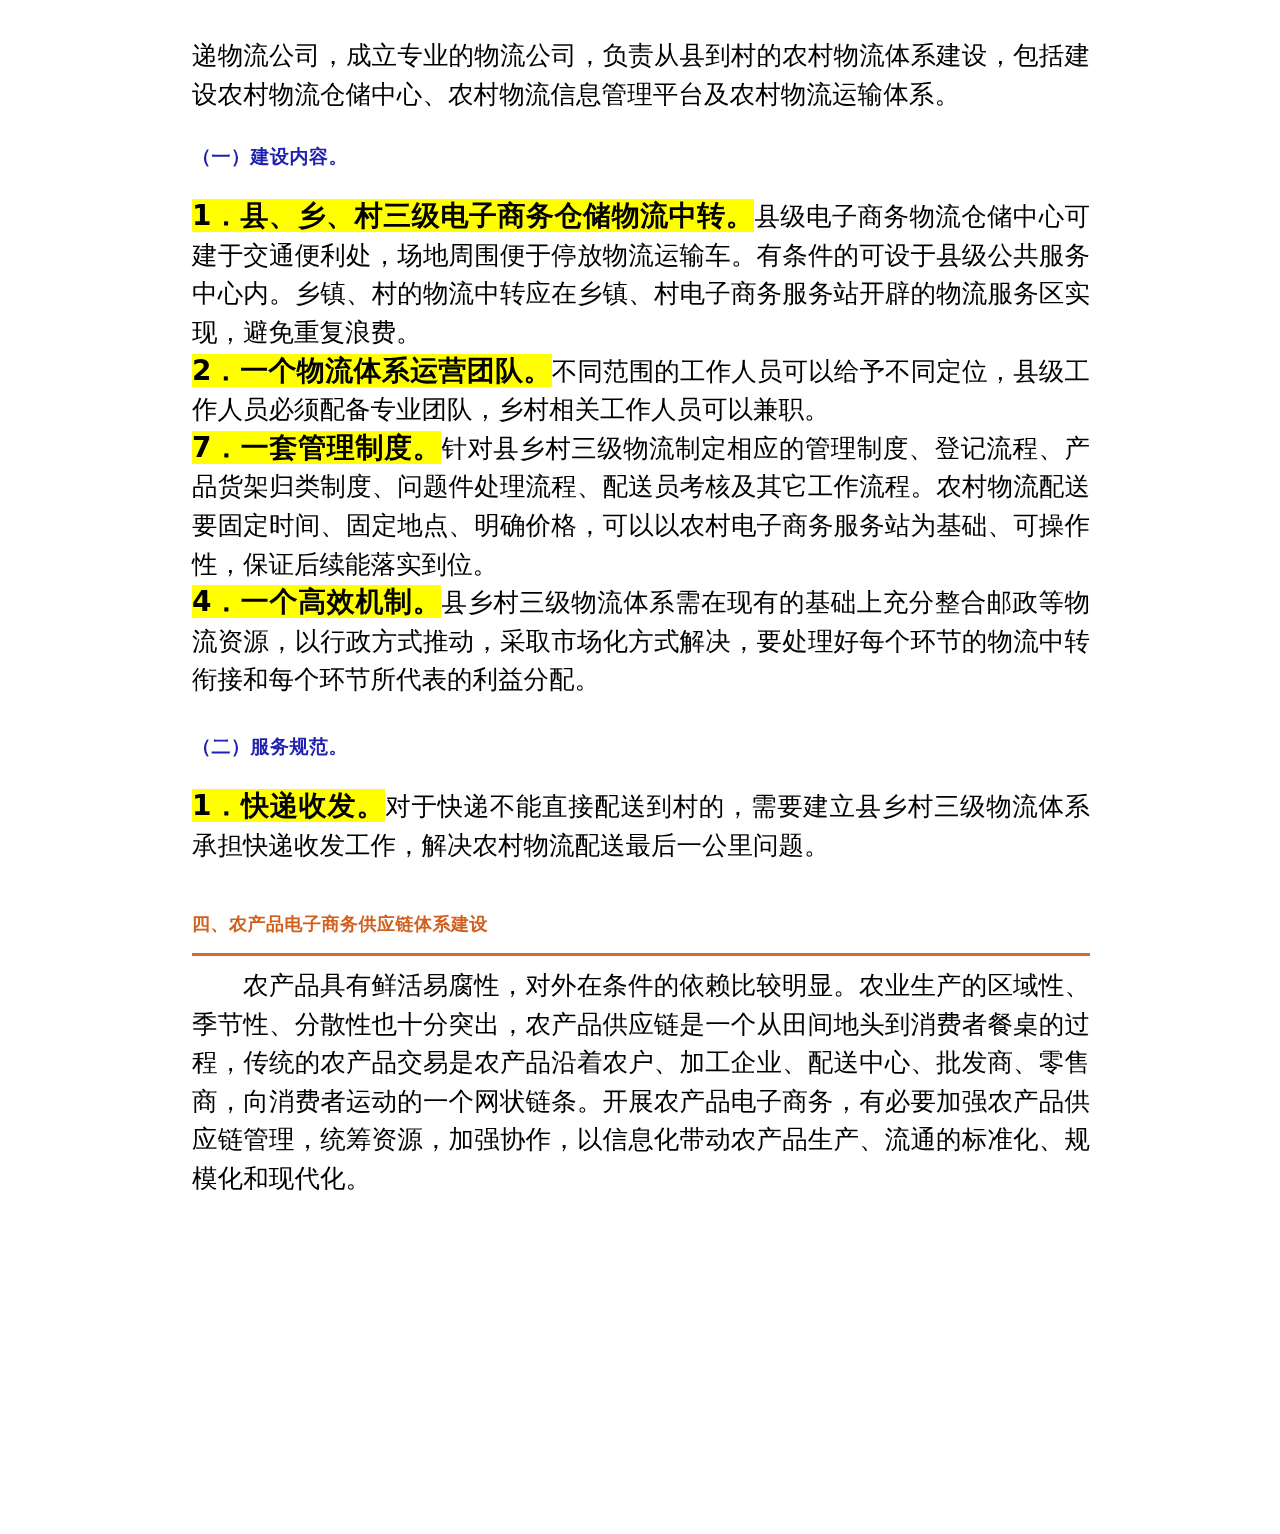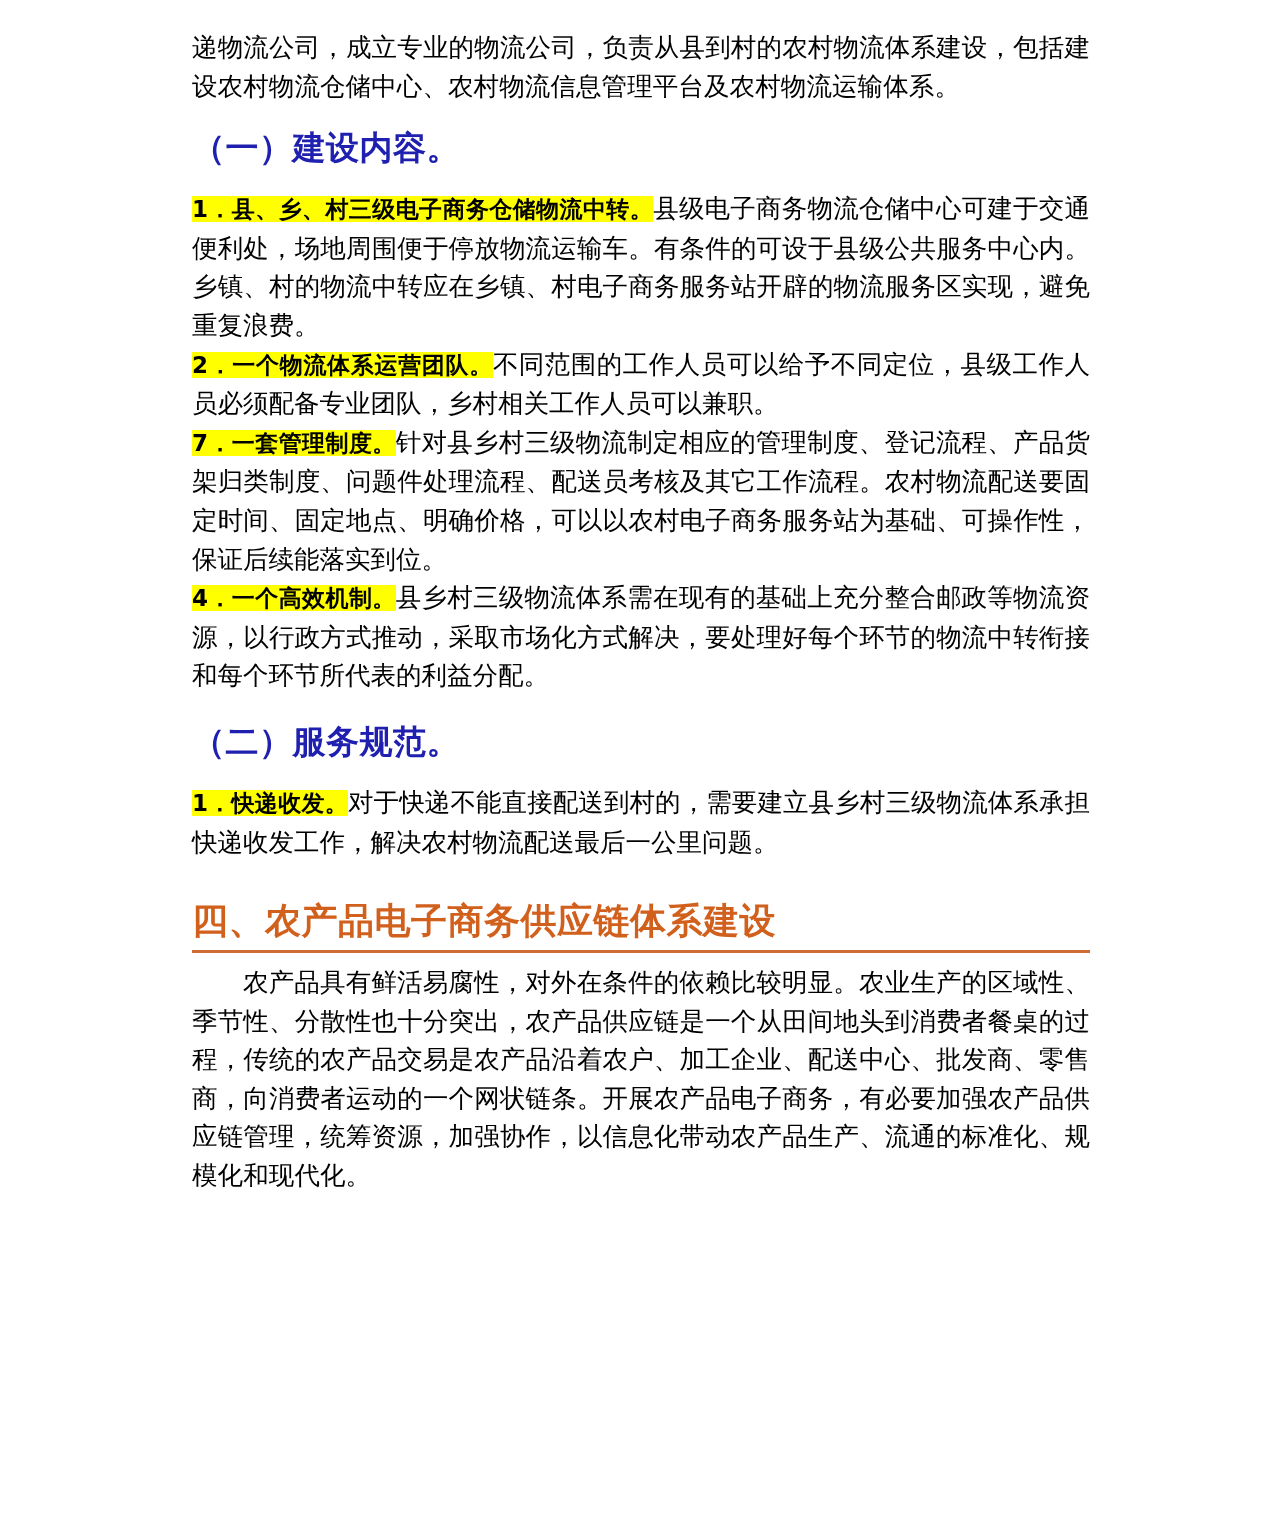--- a/index.html
+++ b/index.html
@@ -12,21 +12,21 @@
     width: 1280px;
     height: 1534px;
     font-family: "DejaVu Serif", "Liberation Serif", serif;
     color: #000000;
     position: relative;
     overflow: hidden;
   }
   .page {
     position: absolute;
     left: 0;
-    top: 0;
+    top: 8px;
     width: 1280px;
     height: 1112px;
     background: #ffffff;
   }
   .content {
     position: absolute;
     left: 192px;
     top: 28px;
     width: 898px;
   }
@@ -41,36 +41,36 @@
     letter-spacing: 0.1px;
     font-family: "DejaVu Serif", "Liberation Serif", serif;
   }
   p.indent {
     text-indent: 2em;
   }
 
   
   .heading-blue {
     margin: 0;
-    font-size: 33px;
+    font-size: 19px;
     line-height: 38px;
     font-weight: bold;
     color: #2020b0;
     letter-spacing: 0.5px;
     font-family: "DejaVu Sans", "Liberation Sans", sans-serif;
   }
   .heading-blue .paren {
     font-family: "DejaVu Serif", "Liberation Serif", serif;
     font-weight: bold;
   }
 
   
   .heading-orange {
     margin: 0;
-    font-size: 36px;
+    font-size: 18px;
     line-height: 40px;
     font-weight: bold;
     color: #d2601d;
     letter-spacing: 0.5px;
     font-family: "DejaVu Sans", "Liberation Sans", sans-serif;
   }
   .rule-orange {
     height: 0;
     border: none;
     border-top: 3px solid #cf6c36;
@@ -83,21 +83,21 @@
     margin: 0;
     font-size: 25.5px;
     line-height: 38.6px;
     text-align: justify;
     text-justify: inter-character;
   }
   .hl {
     background: #ffff00;
     font-weight: bold;
     font-family: "DejaVu Sans", "Liberation Sans", sans-serif;
-    font-size: 23px;
+    font-size: 28px;
     letter-spacing: 0.2px;
   }
   .sp-10 { height: 10px; }
   .sp-22 { height: 22px; }
   .sp-24 { height: 24px; }
   .sp-28 { height: 28px; }
   .sp-40 { height: 40px; }
 </style>
 </head>
 <body>

